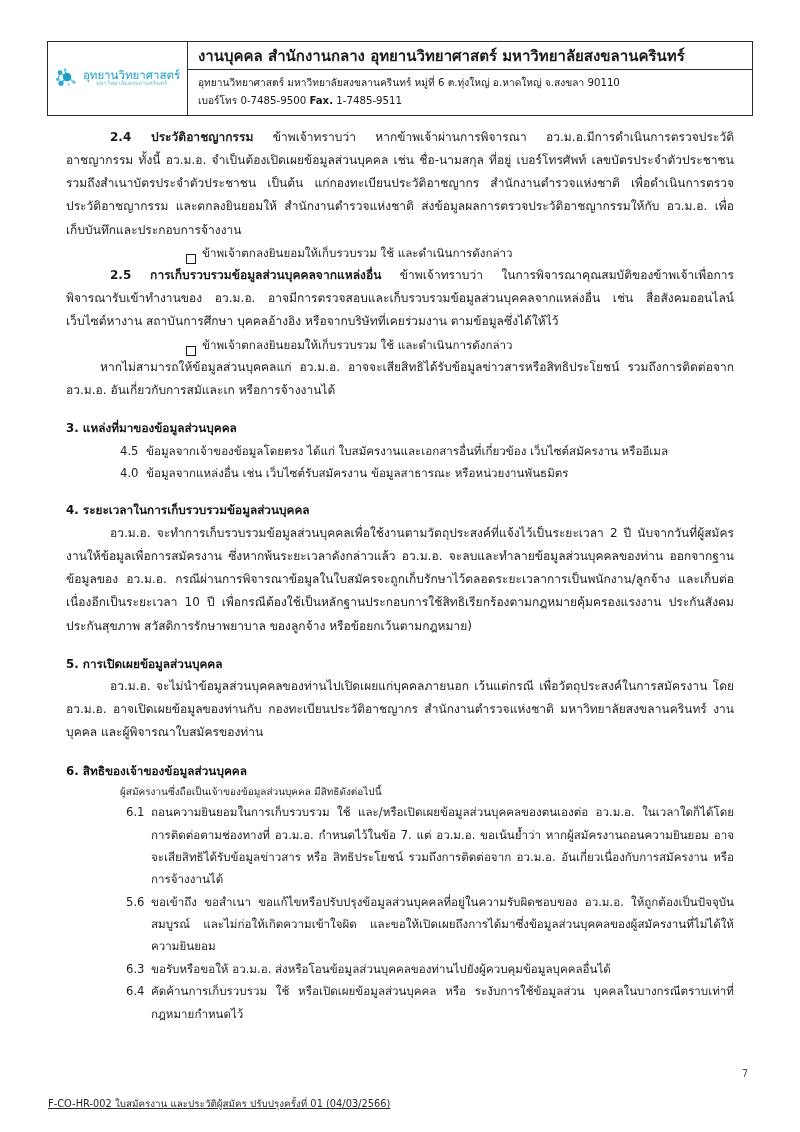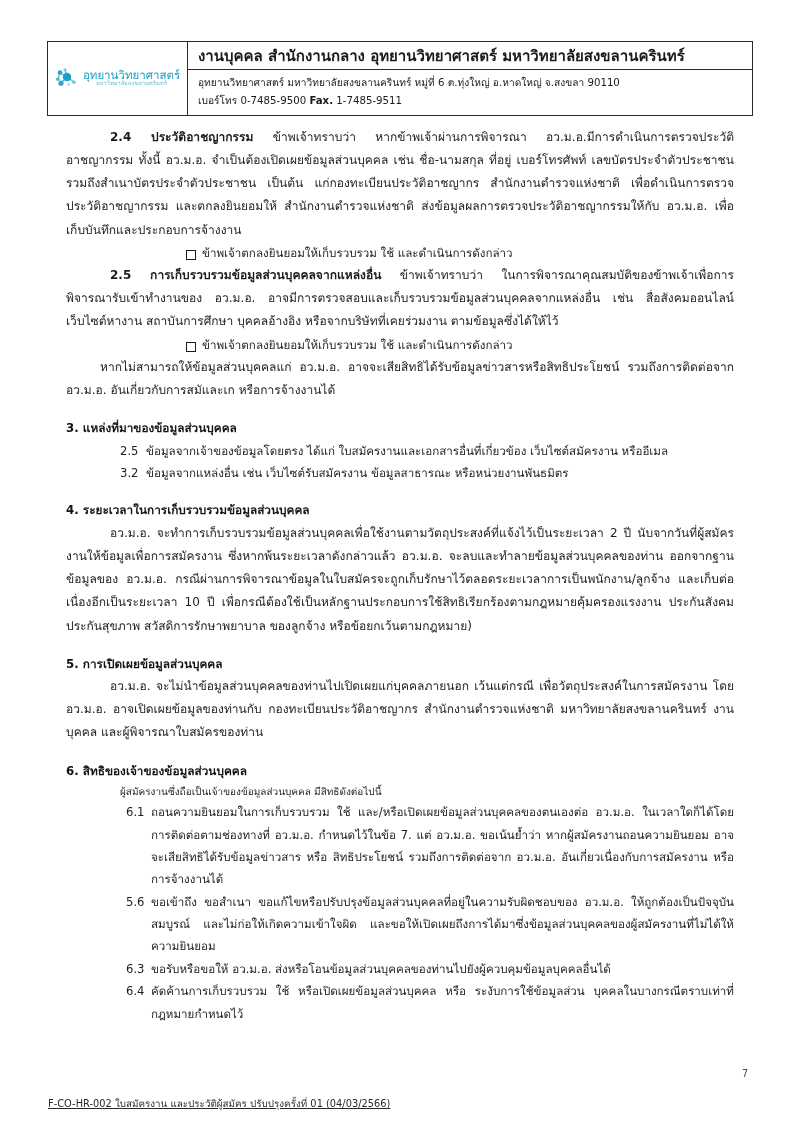--- a/index.html
+++ b/index.html
@@ -114,21 +114,21 @@
     font-size: 11.8px;
     font-weight: bold;
     color: #131313;
     line-height: 1.9;
     margin: 0;
   }
   .gap-md { height: 15px; }
 
   .checkline {
     display: flex;
-    align-items: center;
+    align-items: flex-end;
     margin: 0;
     padding-left: 120px;
     line-height: 1.93;
   }
   .checkbox {
     width: 10px;
     height: 10px;
     border: 1.6px solid #1c1c1c;
     box-sizing: border-box;
     display: inline-block;
@@ -248,25 +248,25 @@
       <span class="checkbox"></span>
       <span class="checklabel">ข้าพเจ้าตกลงยินยอมให้เก็บรวบรวม ใช้ และดำเนินการดังกล่าว</span>
     </div>
 
     <p class="p indent-small">หากไม่สามารถให้ข้อมูลส่วนบุคคลแก่ อว.ม.อ. อาจจะเสียสิทธิได้รับข้อมูลข่าวสารหรือสิทธิประโยชน์ รวมถึงการติดต่อจาก อว.ม.อ. อันเกี่ยวกับการสมัและเก หรือการจ้างงานได้</p>
 
     <div class="gap-md"></div>
 
     <div class="heading">3. แหล่งที่มาของข้อมูลส่วนบุคคล</div>
     <div class="sub">
-      <span class="sub-num">2.5</span>
+      <span class="sub-num">4.5</span>
       <span class="sub-text">ข้อมูลจากเจ้าของข้อมูลโดยตรง ได้แก่ ใบสมัครงานและเอกสารอื่นที่เกี่ยวข้อง เว็บไซต์สมัครงาน หรืออีเมล</span>
     </div>
     <div class="sub">
-      <span class="sub-num">3.2</span>
+      <span class="sub-num">4.0</span>
       <span class="sub-text">ข้อมูลจากแหล่งอื่น เช่น เว็บไซต์รับสมัครงาน ข้อมูลสาธารณะ หรือหน่วยงานพันธมิตร</span>
     </div>
 
     <div class="gap-md"></div>
 
     <div class="heading">4. ระยะเวลาในการเก็บรวบรวมข้อมูลส่วนบุคคล</div>
     <p class="p indent">อว.ม.อ. จะทำการเก็บรวบรวมข้อมูลส่วนบุคคลเพื่อใช้งานตามวัตถุประสงค์ที่แจ้งไว้เป็นระยะเวลา 2 ปี นับจากวันที่ผู้สมัครงานให้ข้อมูลเพื่อการสมัครงาน ซึ่งหากพ้นระยะเวลาดังกล่าวแล้ว อว.ม.อ. จะลบและทำลายข้อมูลส่วนบุคคลของท่าน ออกจากฐานข้อมูลของ อว.ม.อ. กรณีผ่านการพิจารณาข้อมูลในใบสมัครจะถูกเก็บรักษาไว้ตลอดระยะเวลาการเป็นพนักงาน/ลูกจ้าง และเก็บต่อเนื่องอีกเป็นระยะเวลา 10 ปี เพื่อกรณีต้องใช้เป็นหลักฐานประกอบการใช้สิทธิเรียกร้องตามกฎหมายคุ้มครองแรงงาน ประกันสังคม ประกันสุขภาพ สวัสดิการรักษาพยาบาล ของลูกจ้าง หรือข้อยกเว้นตามกฎหมาย)</p>
 
     <div class="gap-md"></div>
 

